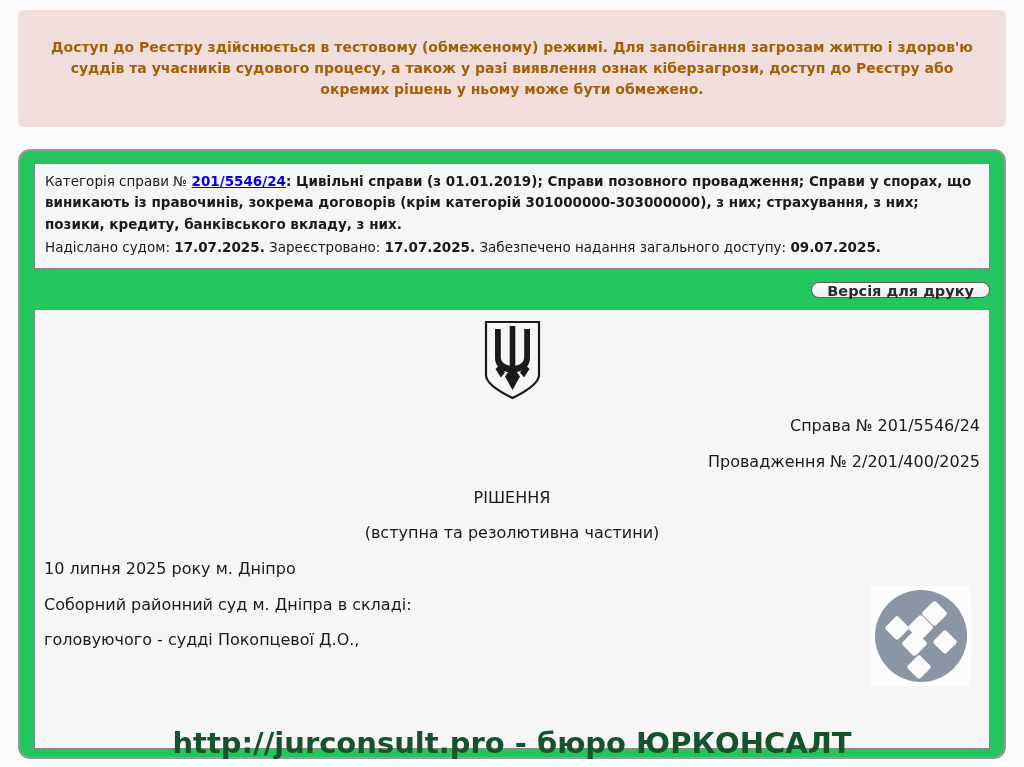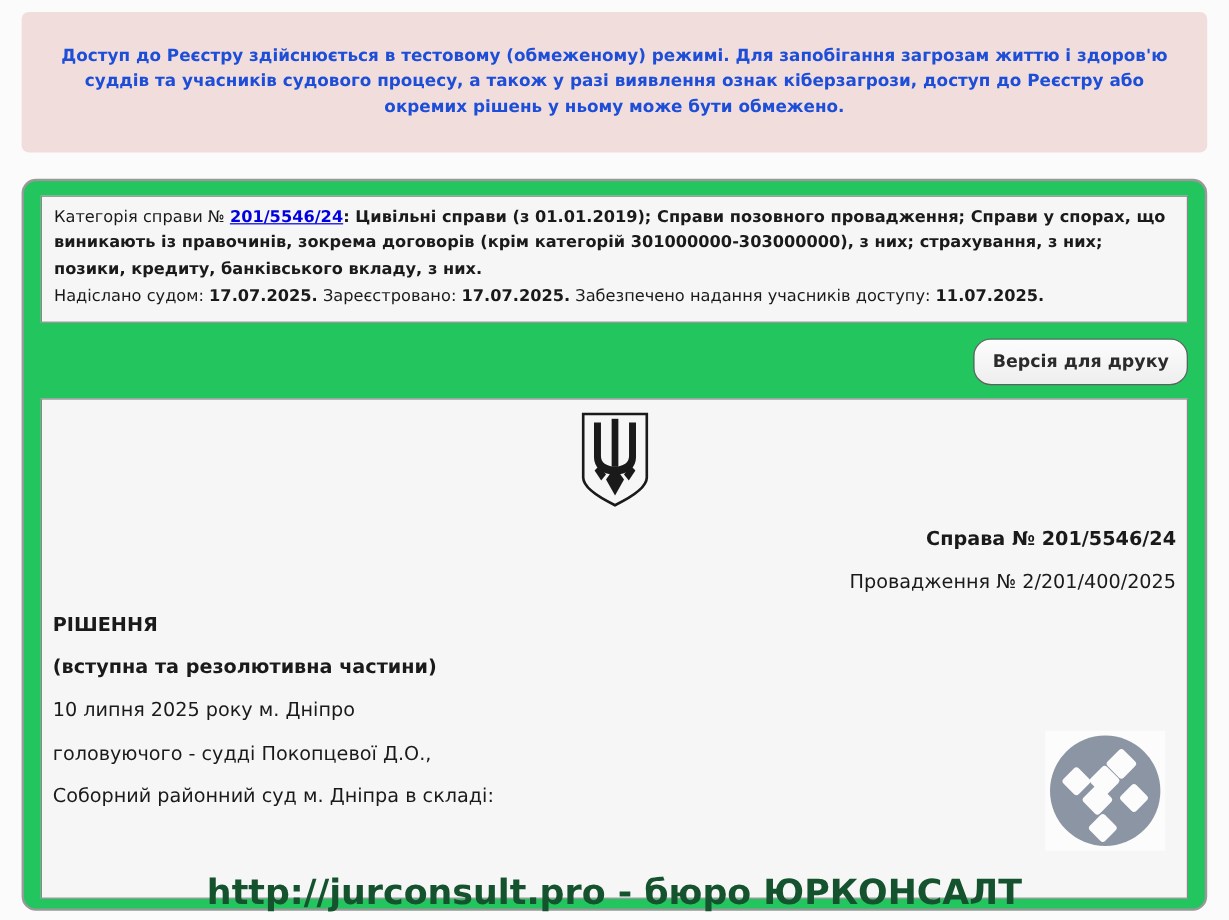--- a/index.html
+++ b/index.html
@@ -13,21 +13,21 @@
   }
   
   .banner {
     margin: 10px 18px 0 18px;
     background: #f2dddd;
     border-radius: 6px;
     padding: 27px 26px;
     text-align: center;
   }
   .banner-text {
-    color: #1d4ed8;
+    color: #a16207;
     font-weight: bold;
     font-size: 14px;
     line-height: 1.5;
   }
   
   .card {
     margin: 22px 18px 0 18px;
     height: 610px;
     background: #22c55e;
     border: 2px solid #999;
@@ -58,39 +58,39 @@
     margin: 13px 0 11px 0;
   }
   .print-btn {
     font-family: inherit;
     font-size: 14.5px;
     font-weight: bold;
     color: #2b2b2b;
     background: linear-gradient(#fdfdfd, #eeeeee);
     border: 1.5px solid #606060;
     border-radius: 15px;
-    height: 39px;
+    height: 16px;
     padding: 0 15px;
     cursor: pointer;
   }
   
   .doc-box {
     flex: 1;
     background: #f6f6f6;
     border: 1px solid #888;
     overflow: hidden;
     position: relative;
     padding: 10px 9px 0 9px;
     font-size: 16px;
   }
   .emblem { display: block; margin: 0 auto; }
   .doc-box p { margin: 0 0 16.5px 0; line-height: 1.2; }
   .right-line { text-align: right; }
-  .center-line { font-weight: bold; }
-  .doc-first { margin-top: 16px !important; font-weight: bold; }
+  .center-line { text-align: center; font-weight: normal; }
+  .doc-first { margin-top: 16px !important; }
   .plugin-placeholder {
     position: absolute;
     top: 276px;
     right: 18px;
     width: 100px;
     height: 100px;
     background: #fcfcfc;
   }
   
   .watermark {
@@ -111,21 +111,21 @@
 <body>
 
 <div class="banner">
   <div class="banner-text">Доступ до Реєстру здійснюється в тестовому (обмеженому) режимі. Для запобігання загрозам життю і здоров'ю суддів та учасників судового процесу, а також у разі виявлення ознак кіберзагрози, доступ до Реєстру або окремих рішень у ньому може бути обмежено.</div>
 </div>
 
 <div class="card">
 
   <div class="info-box">
     <p><span>Категорія справи № </span><span class="case-link">201/5546/24</span><span class="b">: Цивільні справи (з 01.01.2019); Справи позовного провадження; Справи у спорах, що виникають із правочинів, зокрема договорів (крім категорій 301000000-303000000), з них; страхування, з них; позики, кредиту, банківського вкладу, з них.</span></p>
-    <p><span>Надіслано судом: </span><span class="b">17.07.2025.</span><span> Зареєстровано: </span><span class="b">17.07.2025.</span><span> Забезпечено надання учасників доступу: </span><span class="b">11.07.2025.</span></p>
+    <p><span>Надіслано судом: </span><span class="b">17.07.2025.</span><span> Зареєстровано: </span><span class="b">17.07.2025.</span><span> Забезпечено надання загального доступу: </span><span class="b">09.07.2025.</span></p>
   </div>
 
   <div class="btn-row">
     <button class="print-btn">Версія для друку</button>
   </div>
 
   <div class="doc-box">
 
     <svg class="emblem" width="57" height="80" viewBox="0 0 57 80" aria-hidden="true">
       <path d="M2,2 H55 V55 C55,63 44,70.5 28.5,78 C13,70.5 2,63 2,55 Z" fill="none" stroke="#1a1a1a" stroke-width="2.2"></path>
@@ -137,22 +137,22 @@
         <path d="M15.5,45 l5.5,7.5 -4,5 -5.5,-8.5 z"></path>
         <path d="M41.5,45 l-5.5,7.5 4,5 5.5,-8.5 z"></path>
       </g>
     </svg>
 
     <p class="right-line doc-first">Справа № 201/5546/24</p>
     <p class="right-line">Провадження № 2/201/400/2025</p>
     <p class="center-line">РІШЕННЯ</p>
     <p class="center-line">(вступна та резолютивна частини)</p>
     <p>10 липня 2025 року м. Дніпро</p>
+    <p>Соборний районний суд м. Дніпра в складі:</p>
     <p>головуючого - судді Покопцевої Д.О.,</p>
-    <p>Соборний районний суд м. Дніпра в складі:</p>
 
     <div class="plugin-placeholder">
       <svg width="100" height="100" viewBox="0 0 100 100" aria-hidden="true">
         <circle cx="50" cy="50" r="46" fill="#8c95a4"></circle>
         <g fill="#fcfcfc">
           <rect x="54" y="18" width="19" height="19" rx="3" transform="rotate(45 63.5 27.5)"></rect>
           <rect x="40" y="32" width="19" height="19" rx="3" transform="rotate(45 49.5 41.5)"></rect>
           <rect x="17" y="33" width="18" height="18" rx="3" transform="rotate(45 26 42)"></rect>
           <rect x="34" y="48" width="19" height="19" rx="3" transform="rotate(45 43.5 57.5)"></rect>
           <rect x="65" y="47" width="18" height="18" rx="3" transform="rotate(45 74 56)"></rect>

